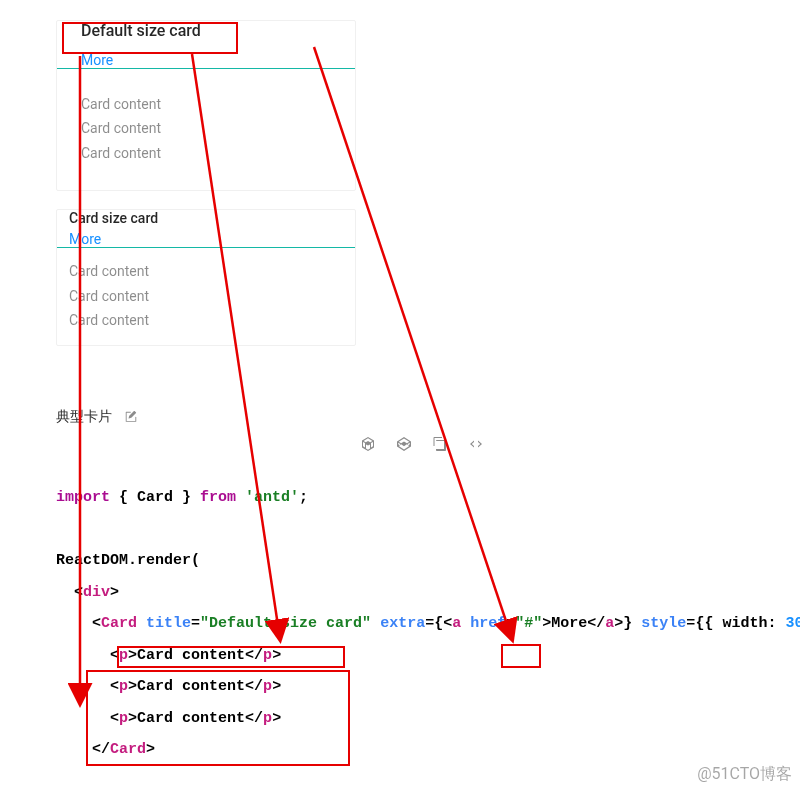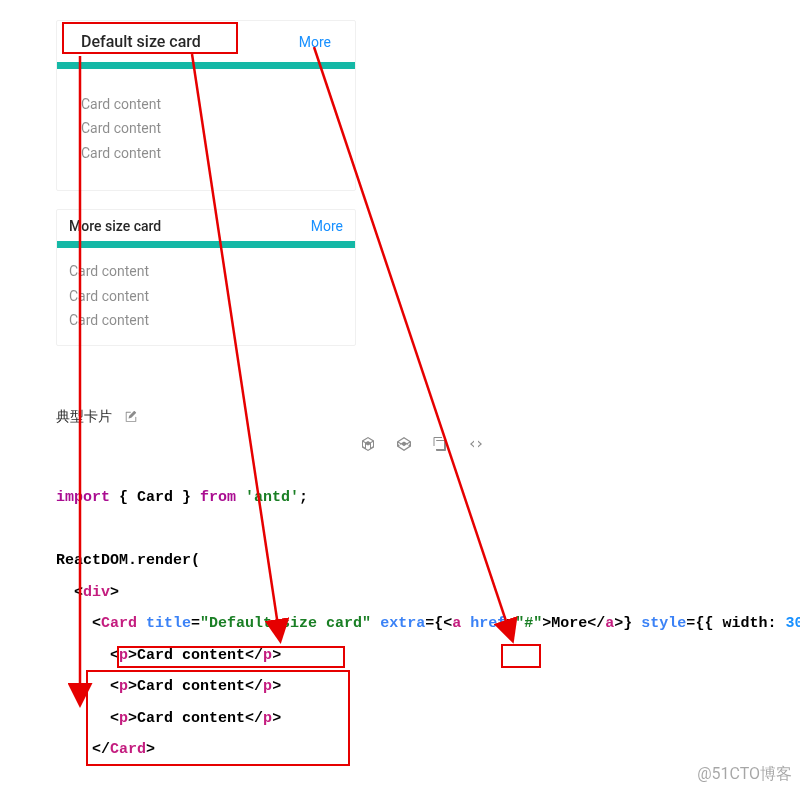--- a/index.html
+++ b/index.html
@@ -18,25 +18,25 @@
   
   .card {
     background: #fff;
     border: 1px solid #f0f0f0;
     border-radius: 2px;
     width: 300px;
     margin-bottom: 18px;
   }
   .card-head {
     display: flex;
-    align-items: center;
     justify-content: space-between;
     padding: 0 24px;
     min-height: 48px;
-    border-bottom: 7px solid #14b8a6;
+    border-bottom: 1px solid #14b8a6;
+    flex-direction: column;
   }
   .card-small .card-head {
     min-height: 38px;
     padding: 0 12px;
     font-size: 14px;
   }
   .card-title {
     font-weight: 500;
     font-size: 16px;
     color: rgba(0,0,0,0.85);
@@ -142,21 +142,21 @@
     </div>
     <div class="card-body">
       <p>Card content</p>
       <p>Card content</p>
       <p>Card content</p>
     </div>
   </div>
 
   <div class="card card-small">
     <div class="card-head">
-      <span class="card-title">More size card</span>
+      <span class="card-title">Card size card</span>
       <span class="card-extra">More</span>
     </div>
     <div class="card-body">
       <p>Card content</p>
       <p>Card content</p>
       <p>Card content</p>
     </div>
   </div>
 
   <div class="section-title">

